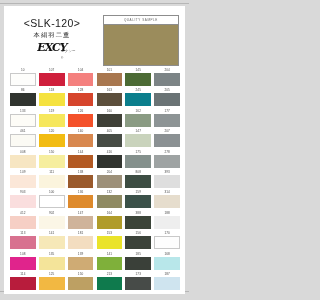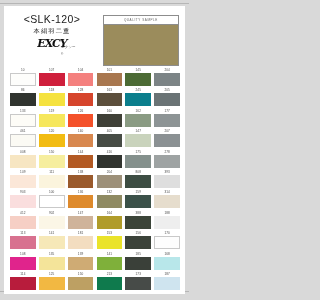--- a/index.html
+++ b/index.html
@@ -30,21 +30,21 @@
   .rule-bottom{
     position:absolute;left:0;top:291px;width:189px;height:1px;
     background:#b6b6b6;
   }
 
   
   .header{
     position:relative;
     height:58px;
     display:flex;
-    align-items:flex-start;
+    align-items:flex-end;
   }
   .brandblock{
     width:96px;
     padding-top:8px;
     text-align:center;
   }
   .title{
     font-size:10.5px;
     letter-spacing:0.4px;
     color:#1a1a1a;

